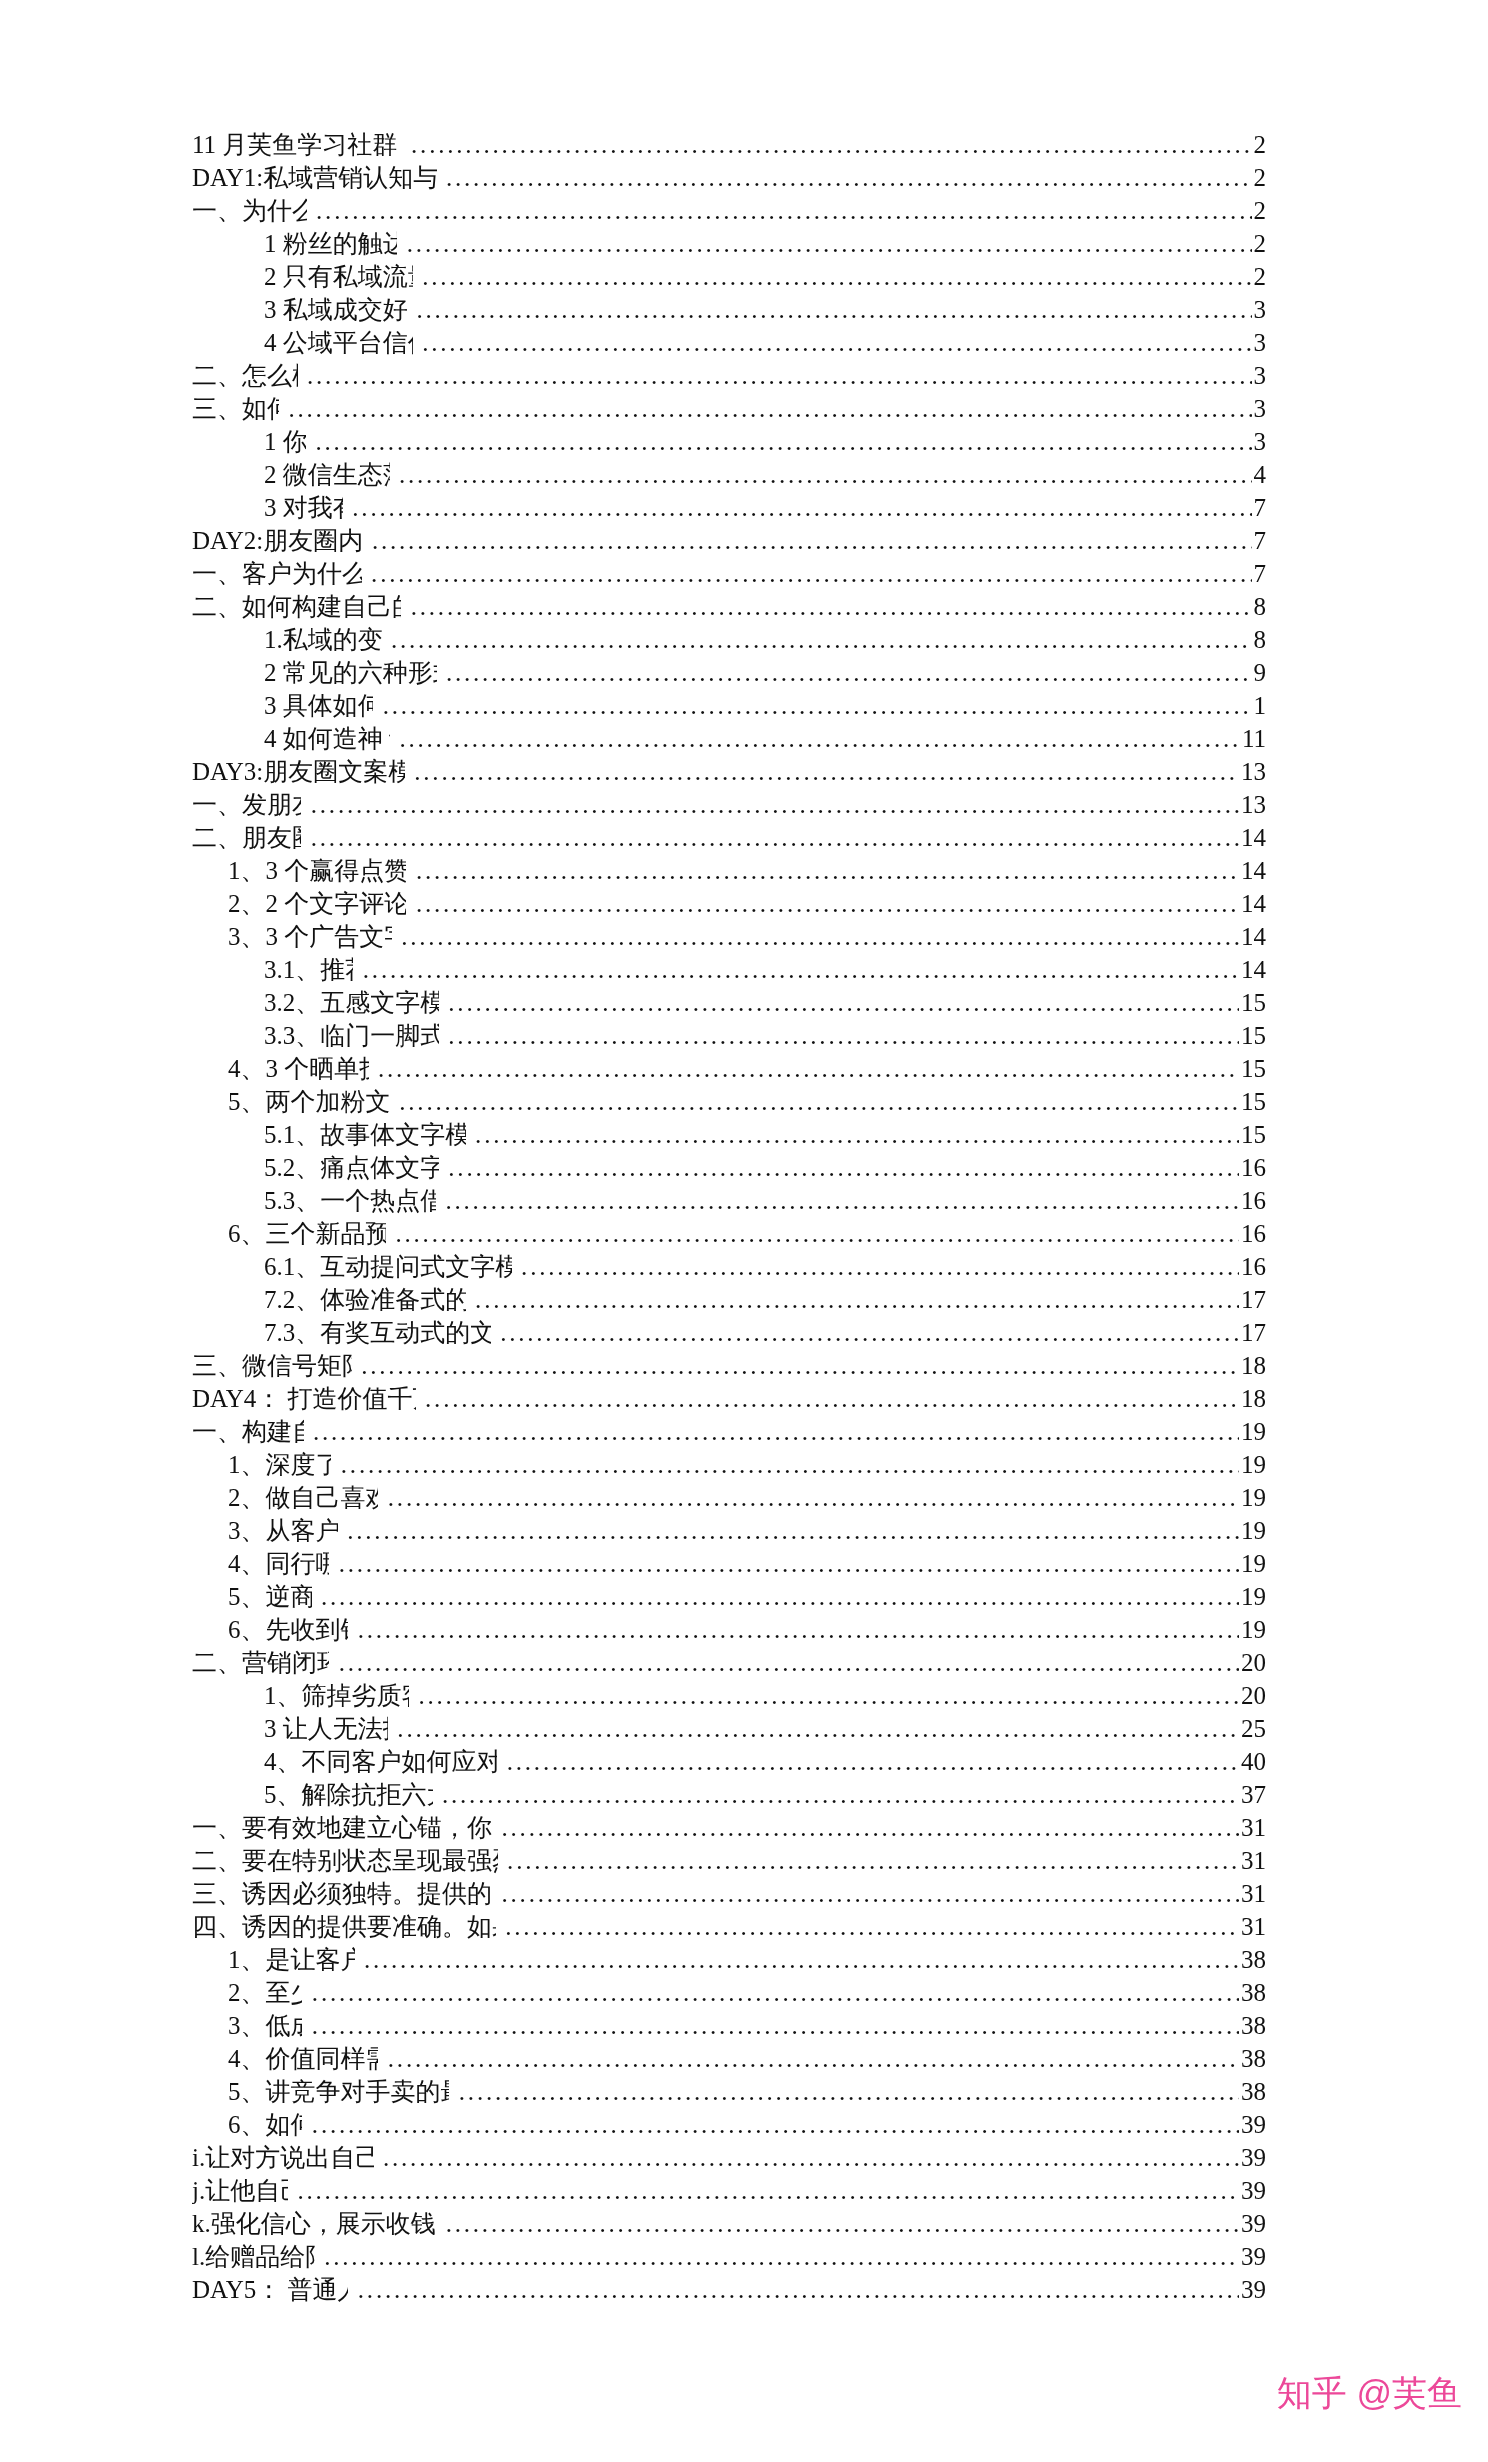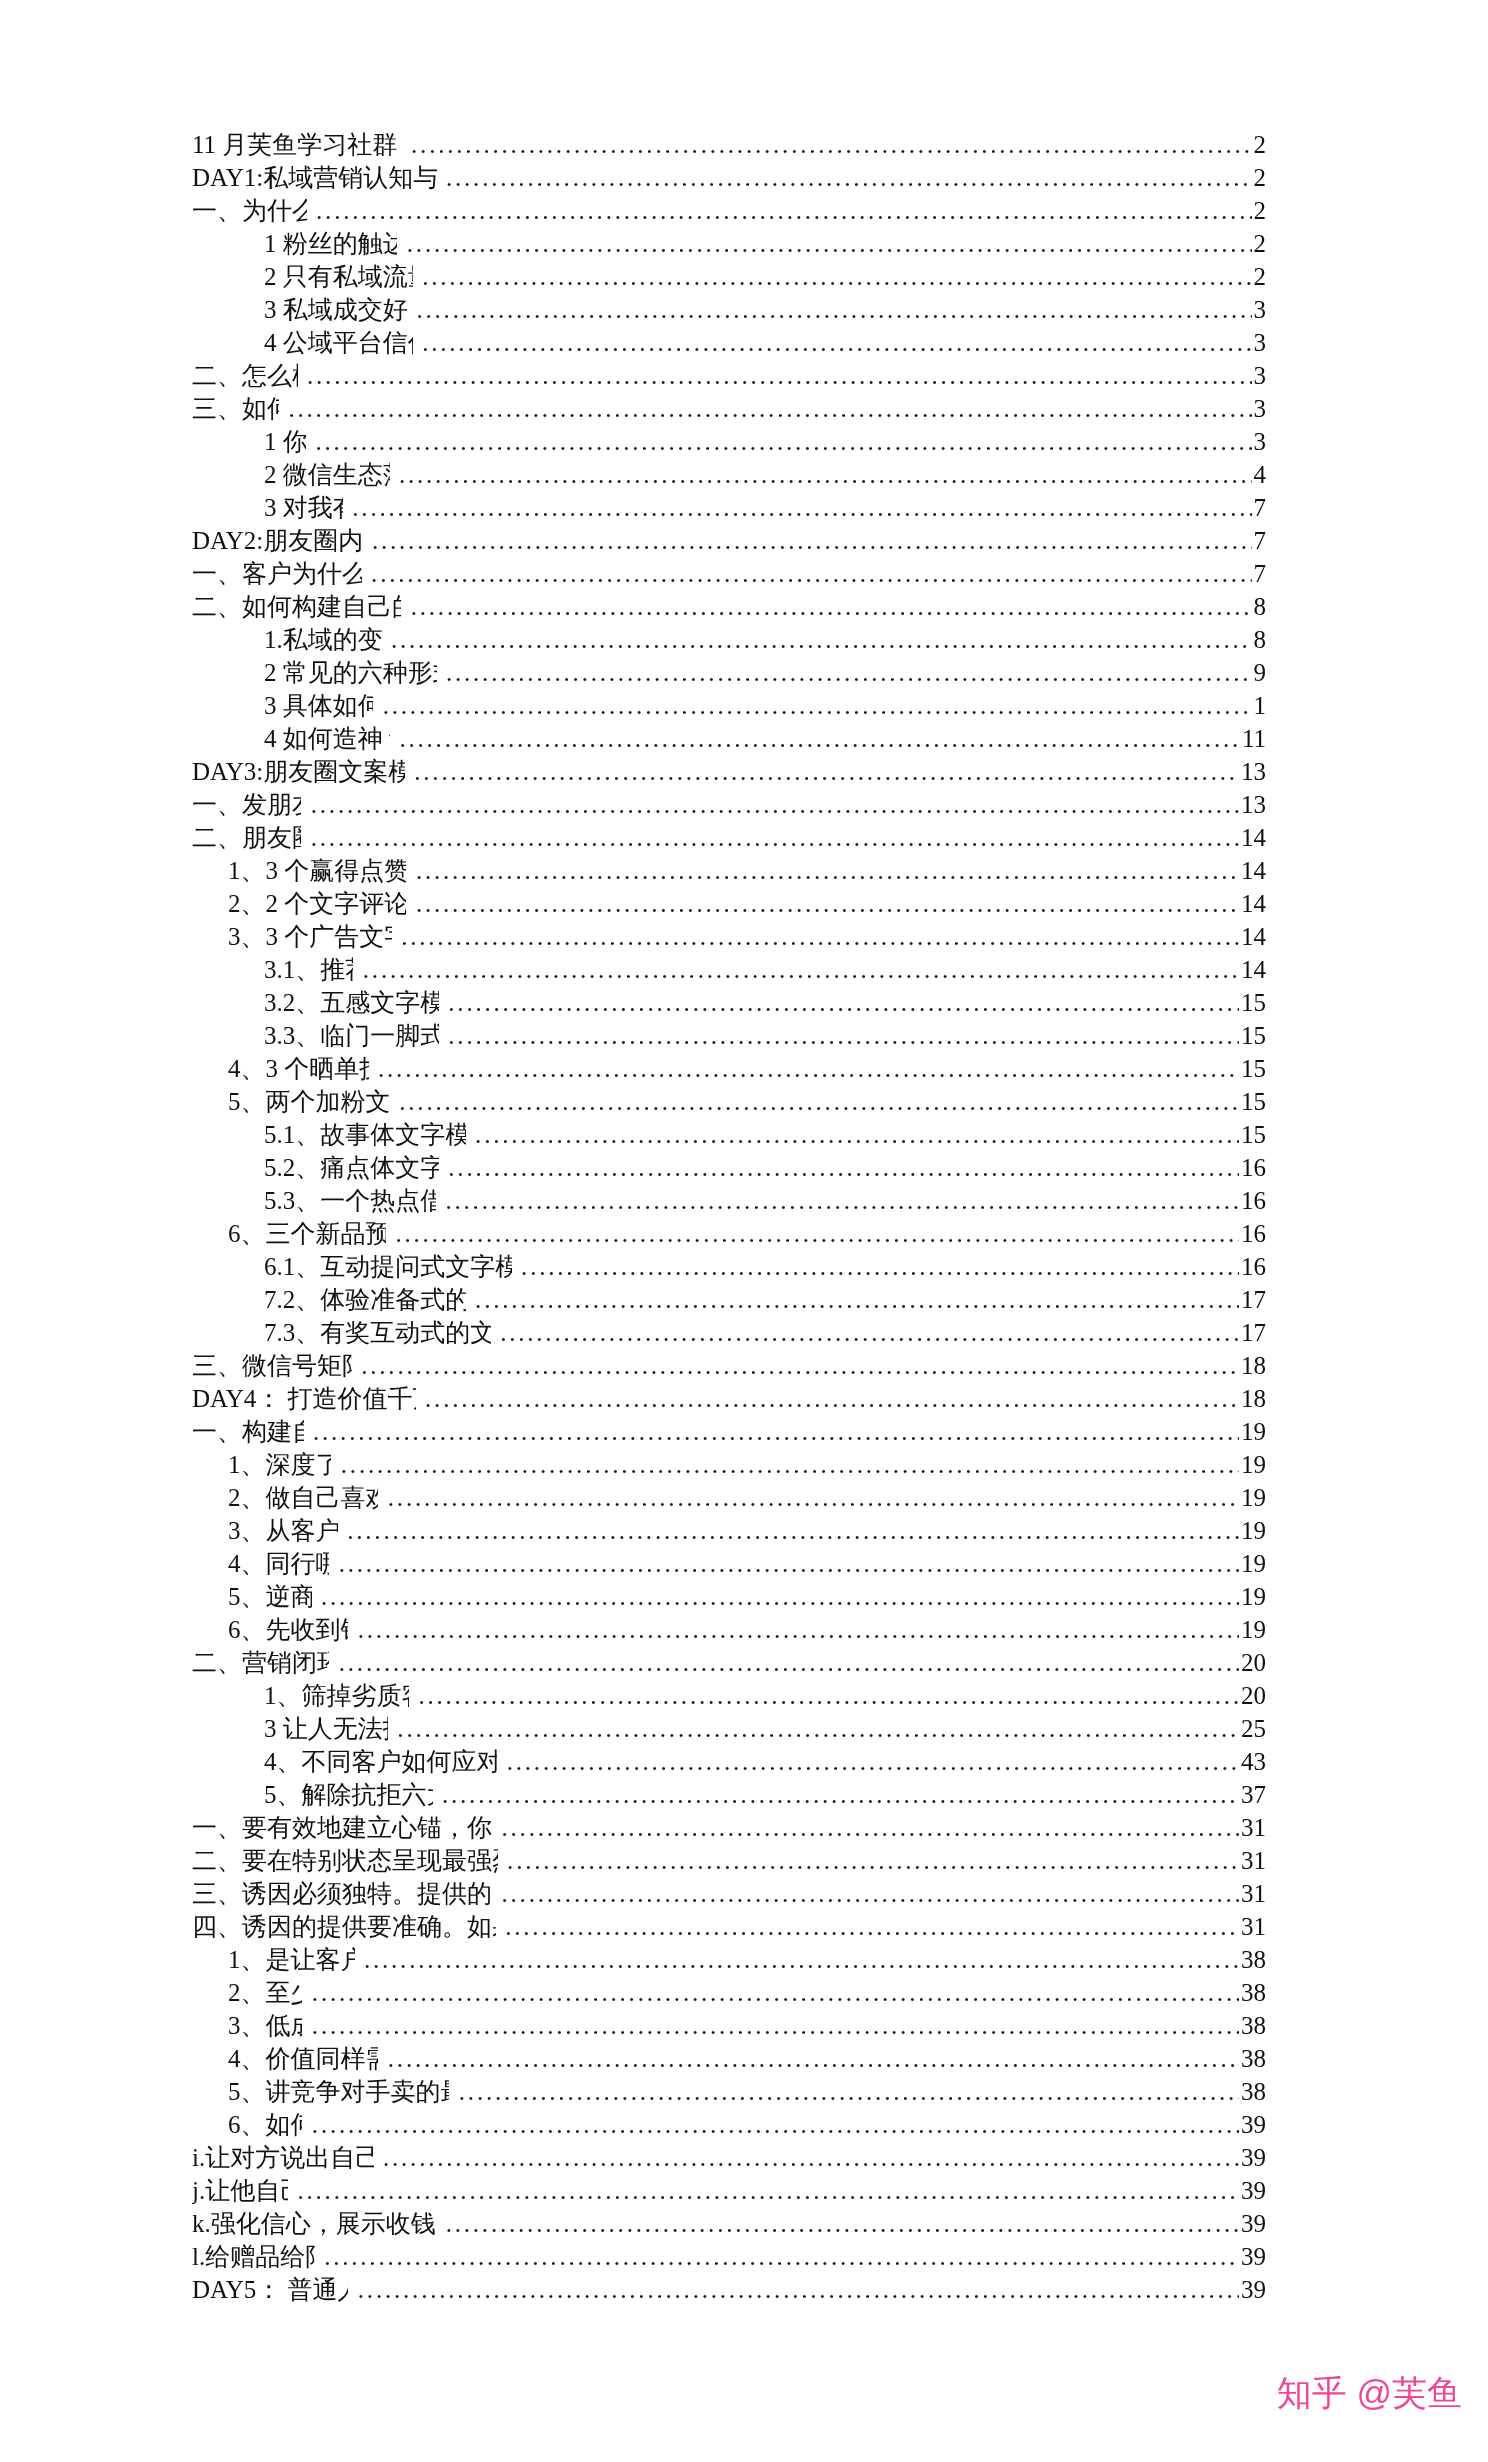--- a/index.html
+++ b/index.html
@@ -315,21 +315,21 @@
         <span class="page-num">20</span>
       </div>
       <div class="toc-row indent-2">
         <span class="entry-text">3 让人无法拒绝多维价值包装术</span>
         <span class="leader"></span>
         <span class="page-num">25</span>
       </div>
       <div class="toc-row indent-2">
         <span class="entry-text">4、不同客户如何应对 对爽快型客户、拖延型客户、拒绝型客户收钱</span>
         <span class="leader"></span>
-        <span class="page-num">43</span>
+        <span class="page-num">40</span>
       </div>
       <div class="toc-row indent-2">
         <span class="entry-text">5、解除抗拒六大洗脑话术 以事业招代理为例</span>
         <span class="leader"></span>
         <span class="page-num">37</span>
       </div>
       <div class="toc-row indent-0">
         <span class="entry-text">一、要有效地建立心锚，你就必须要确实使对方的身心处在特别状态。当此种状态越强</span>
         <span class="leader"></span>
         <span class="page-num">31</span>

